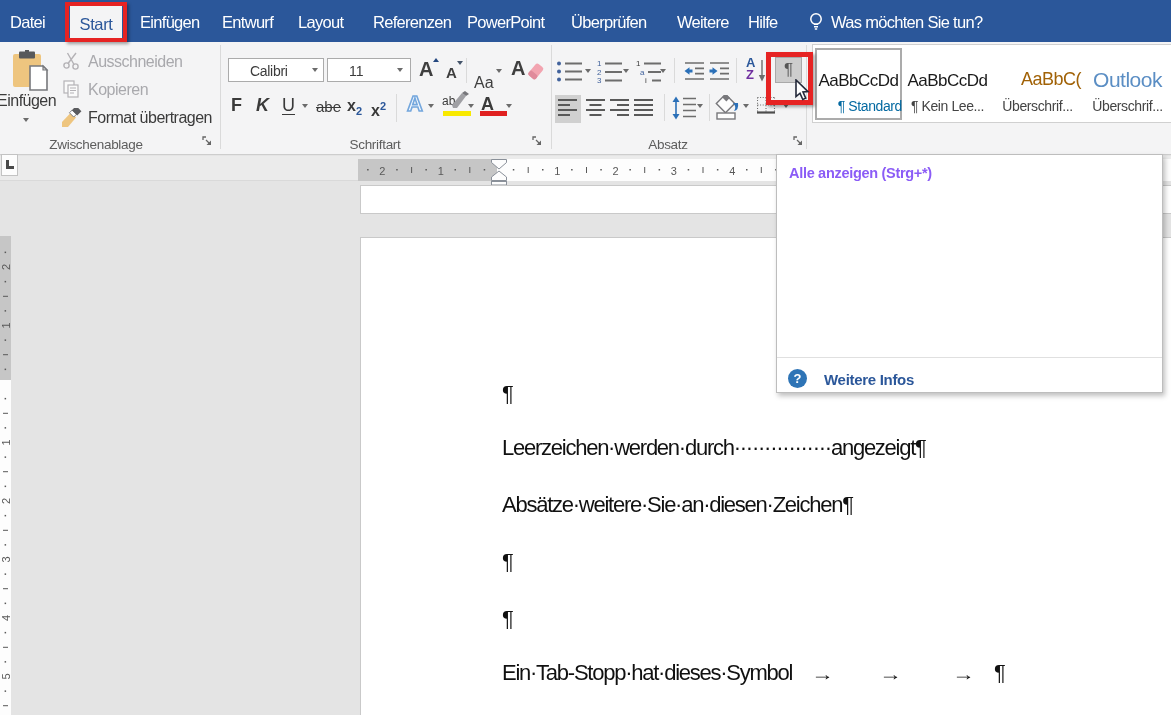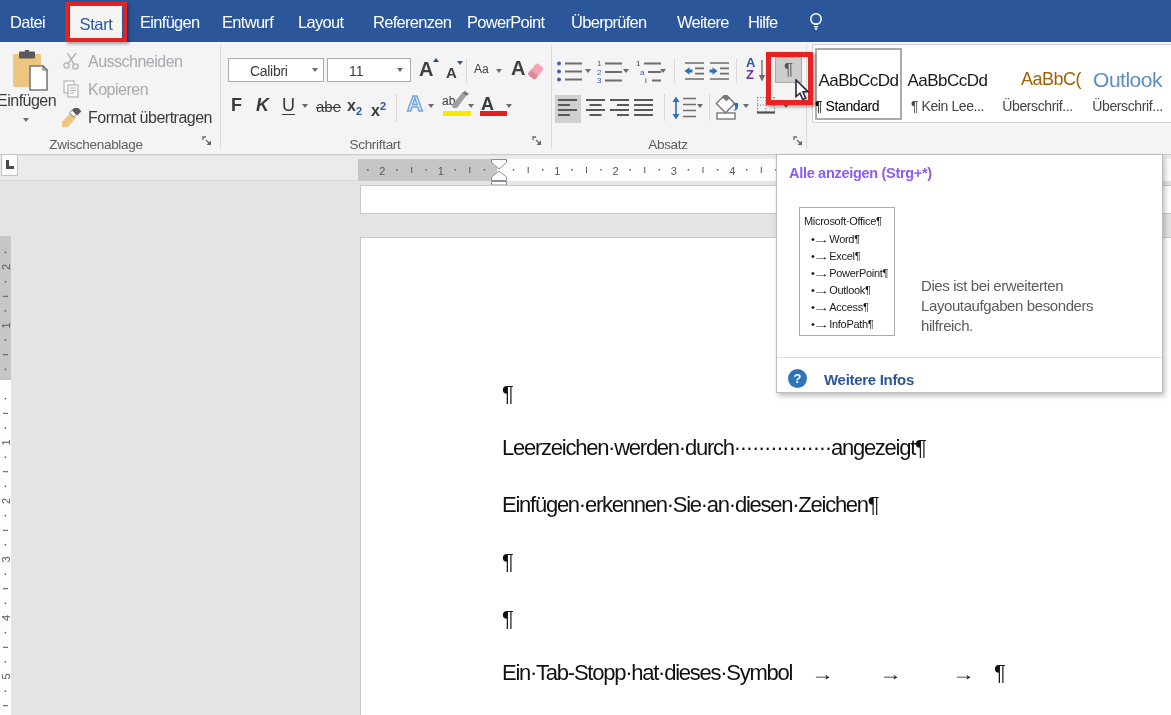--- a/index.html
+++ b/index.html
@@ -43,20 +43,21 @@
   <span class="tab" style="left:298px">Layout</span>
   <span class="tab" style="left:373px">Referenzen</span>
   <span class="tab" style="left:467px">PowerPoint</span>
   <span class="tab" style="left:571px">Überprüfen</span>
   <span class="tab" style="left:677px">Weitere</span>
   <span class="tab" style="left:748px">Hilfe</span>
   <svg class="abs" style="left:806px;top:11px" width="20" height="22" viewBox="0 0 20 22">
     <circle cx="10" cy="8" r="5.2" fill="none" stroke="#fff" stroke-width="1.5"></circle>
     <path d="M8 13.2 h4 M8 15.7 h4 M8.8 18 h2.4" stroke="#fff" stroke-width="1.4" fill="none"></path>
   </svg>
+  <span class="tab" style="left:831px">Was möchten Sie tun?</span>
 </div>
 <div id="starttab">Start</div>
 
 <div id="ribbon">
 
   <div class="gsep" style="left:220px"></div>
   <div class="gsep" style="left:551px"></div>
   <div class="gsep" style="left:806px"></div>
 
   <div class="glabel" style="left:36px">Zwischenablage</div>
@@ -109,21 +110,21 @@
 
   <div class="combo" style="left:228px;top:16px;width:96px;font-size:14px;letter-spacing:-0.3px;overflow:hidden">Calibri (Textk</div>
   <div class="caret" style="left:312px;top:26px"></div>
   <div class="combo" style="left:327px;top:16px;width:84px;font-size:14px">11</div>
   <div class="caret" style="left:397px;top:26px"></div>
   <div class="abs" style="left:419px;top:17px;font-size:20px;font-weight:bold;color:#3f3f3f;line-height:20px">A</div>
   <div class="abs" style="left:433px;top:16px;width:0;height:0;border-left:3.5px solid transparent;border-right:3.5px solid transparent;border-bottom:4.5px solid #24477f"></div>
   <div class="abs" style="left:446px;top:23px;font-size:15px;font-weight:bold;color:#3f3f3f;line-height:15px">A</div>
   <div class="abs" style="left:457px;top:19px;width:0;height:0;border-left:3.5px solid transparent;border-right:3.5px solid transparent;border-top:4.5px solid #44546a"></div>
   <div class="gsep" style="left:466px;top:16px;height:25px"></div>
-  <div class="abs" style="left:474px;top:19px;font-size:12px;color:#3f3f3f;line-height:17px">Aa</div>
+  <div class="abs" style="left:474px;top:32px;font-size:16px;color:#3f3f3f;line-height:17px">Aa</div>
   <div class="caret" style="left:496px;top:27px"></div>
   <div class="abs" style="left:511px;top:16px;font-size:20px;font-weight:bold;color:#3f3f3f;line-height:20px">A</div>
   <svg class="abs" style="left:524px;top:20px" width="24" height="22" viewBox="0 0 24 22">
     <g transform="rotate(40 11 10)">
         <rect x="6.5" y="1.5" width="9.5" height="15" rx="2.5" fill="#f2a4b0"></rect>
         <rect x="6.5" y="11" width="9.5" height="5.5" rx="2" fill="#e08a9b"></rect>
       </g>
   </svg>
 
   <div class="abs" style="left:231px;top:54px;font-size:18px;font-weight:bold;color:#3a3a3a;line-height:18px">F</div>
@@ -219,21 +220,21 @@
     <g stroke="#6a6a6a" stroke-width="1.1" stroke-dasharray="1,1.6">
       <path d="M0.5 0.5 H17.5 M0.5 0.5 V15.5 M17.5 0.5 V15.5 M0.5 8 H17.5 M9 0.5 V15.5"></path>
     </g>
     <path d="M0 15.5 H18" stroke="#4d4d4d" stroke-width="2.2"></path>
   </svg>
   <div class="caret" style="left:783px;top:62px"></div>
 
   <div class="abs" style="left:812px;top:2px;width:359px;height:79px;background:#fff;border:1px solid #d0d0d0;border-right:none;box-sizing:border-box"></div>
   <div class="abs" style="left:815px;top:6px;width:87px;height:72px;border:2px solid #ababab;box-sizing:border-box"></div>
   <div class="abs" style="left:815px;top:29.5px;width:87px;text-align:center;font-size:17px;color:#1a1a1a;letter-spacing:-0.5px;line-height:17px">AaBbCcDd</div>
-  <div class="abs" style="left:815px;top:57px;width:87px;text-align:left;font-size:14px;color:#000000;letter-spacing:-0.4px;line-height:14px">¶ Standard</div>
+  <div class="abs" style="left:815px;top:57px;width:87px;text-align:right;font-size:14px;color:#0369a1;letter-spacing:-0.4px;line-height:14px">¶ Standard</div>
   <div class="abs" style="left:904px;top:29.5px;width:87px;text-align:center;font-size:17px;color:#1a1a1a;letter-spacing:-0.5px;line-height:17px">AaBbCcDd</div>
   <div class="abs" style="left:904px;top:57px;width:87px;text-align:center;font-size:14px;color:#444;letter-spacing:-0.4px;line-height:14px">¶ Kein Lee...</div>
   <div class="abs" style="left:994px;top:27px;width:87px;text-align:right;font-size:18px;color:#a16207;letter-spacing:-0.5px;line-height:21px">AaBbC(</div>
   <div class="abs" style="left:994px;top:57px;width:87px;text-align:center;font-size:14px;color:#444;letter-spacing:-0.4px;line-height:14px">Überschrif...</div>
   <div class="abs" style="left:1084px;top:27px;width:87px;text-align:center;font-size:21px;color:#5b8ec4;letter-spacing:-0.5px;line-height:21px">Outlook</div>
   <div class="abs" style="left:1084px;top:57px;width:87px;text-align:center;font-size:14px;color:#444;letter-spacing:-0.4px;line-height:14px">Überschrif...</div>
 </div>
 
 <div id="rulerband"></div>
 <div id="lbox"><svg width="15" height="20" viewBox="0 0 15 20">
@@ -335,37 +336,27 @@
 <rect x="4.6" y="454.4" width="1.5" height="1.5" fill="#595959"></rect>
 <rect x="3" y="469.2" width="5" height="1" fill="#595959"></rect>
 <text x="5.5" y="444.5" font-size="11" fill="#595959" text-anchor="middle" font-family="Liberation Sans" transform="rotate(-90 5.5 440.5)">5</text>
 </svg>
 
 <div id="pstrip"></div>
 <div id="page"></div>
 
 <div class="docline" style="left:502px;top:383px">¶</div>
 <div class="docline" style="left:502px;top:437px">Leerzeichen·werden·durch················angezeigt¶</div>
-<div class="docline" style="left:502px;top:494px">Einfügen·erkennen·Sie·an·diesen·Zeichen¶</div>
+<div class="docline" style="left:502px;top:494px">Absätze·weitere·Sie·an·diesen·Zeichen¶</div>
 <div class="docline" style="left:502px;top:551px">¶</div>
 <div class="docline" style="left:502px;top:608px">¶</div>
 <div class="docline" style="left:502px;top:662px">Ein·Tab-Stopp·hat·dieses·Symbol<span class="abs" style="left:311px;font-size:18px;top:1px;transform:scaleX(1.25)">→</span><span class="abs" style="left:379px;font-size:18px;top:1px;transform:scaleX(1.25)">→</span><span class="abs" style="left:452px;font-size:18px;top:1px;transform:scaleX(1.25)">→</span><span class="abs" style="left:492px">¶</span></div>
 
 <div id="tooltip">
   <div class="title">Alle anzeigen (Strg+*)</div>
-  <div id="minibox">
-    <div class="mini" style="left:4px;top:7px">Microsoft·Office¶</div>
-    <div class="mini" style="left:11px;top:25px">•<span style="display:inline-block;transform:scaleX(1.6);margin:0 3px 0 1px">→</span>Word¶</div>
-    <div class="mini" style="left:11px;top:42px">•<span style="display:inline-block;transform:scaleX(1.6);margin:0 3px 0 1px">→</span>Excel¶</div>
-    <div class="mini" style="left:11px;top:59px">•<span style="display:inline-block;transform:scaleX(1.6);margin:0 3px 0 1px">→</span>PowerPoint¶</div>
-    <div class="mini" style="left:11px;top:76px">•<span style="display:inline-block;transform:scaleX(1.6);margin:0 3px 0 1px">→</span>Outlook¶</div>
-    <div class="mini" style="left:11px;top:93px">•<span style="display:inline-block;transform:scaleX(1.6);margin:0 3px 0 1px">→</span>Access¶</div>
-    <div class="mini" style="left:11px;top:110px">•<span style="display:inline-block;transform:scaleX(1.6);margin:0 3px 0 1px">→</span>InfoPath¶</div>
-  </div>
-  <div class="tipp" style="top:121px">Dies ist bei erweiterten Layoutaufgaben besonders hilfreich.</div>
   <div id="tipsep"></div>
   <svg class="abs" style="left:11px;top:214px" width="19" height="19" viewBox="0 0 19 19">
     <circle cx="9.5" cy="9.5" r="9.5" fill="#2e74b6"></circle>
     <text x="9.5" y="14" font-size="13" font-weight="bold" fill="#fff" text-anchor="middle" font-family="Liberation Sans">?</text>
   </svg>
   <div class="abs" style="left:47px;top:216px;font-size:15px;font-weight:bold;color:#2b579a;letter-spacing:-0.3px">Weitere Infos</div>
 </div>
 
 <div class="redbox" style="left:65px;top:2px;width:62px;height:40px;border-width:4px"></div>
 <div class="redbox" style="left:766px;top:52px;width:47px;height:53px"></div>

